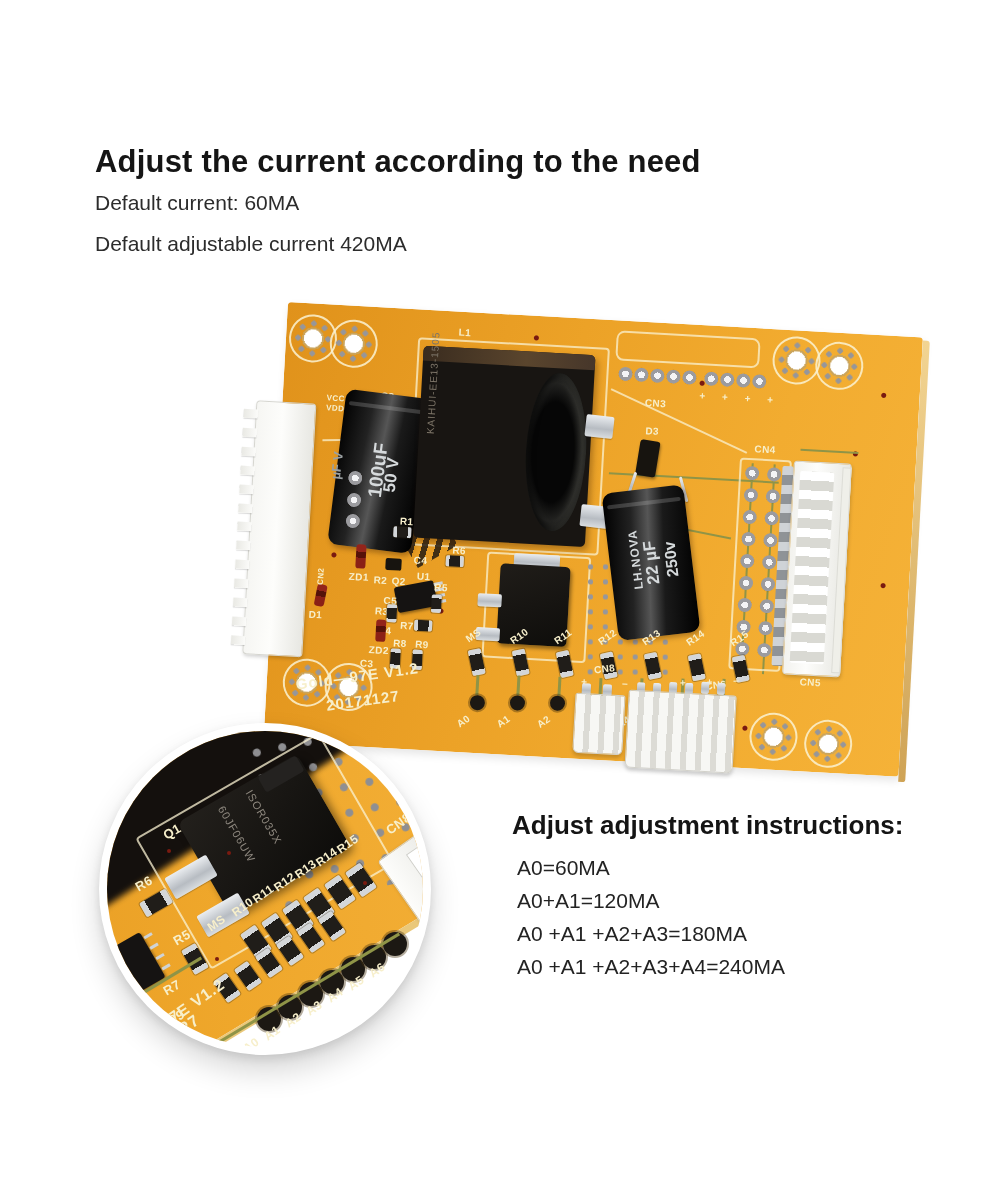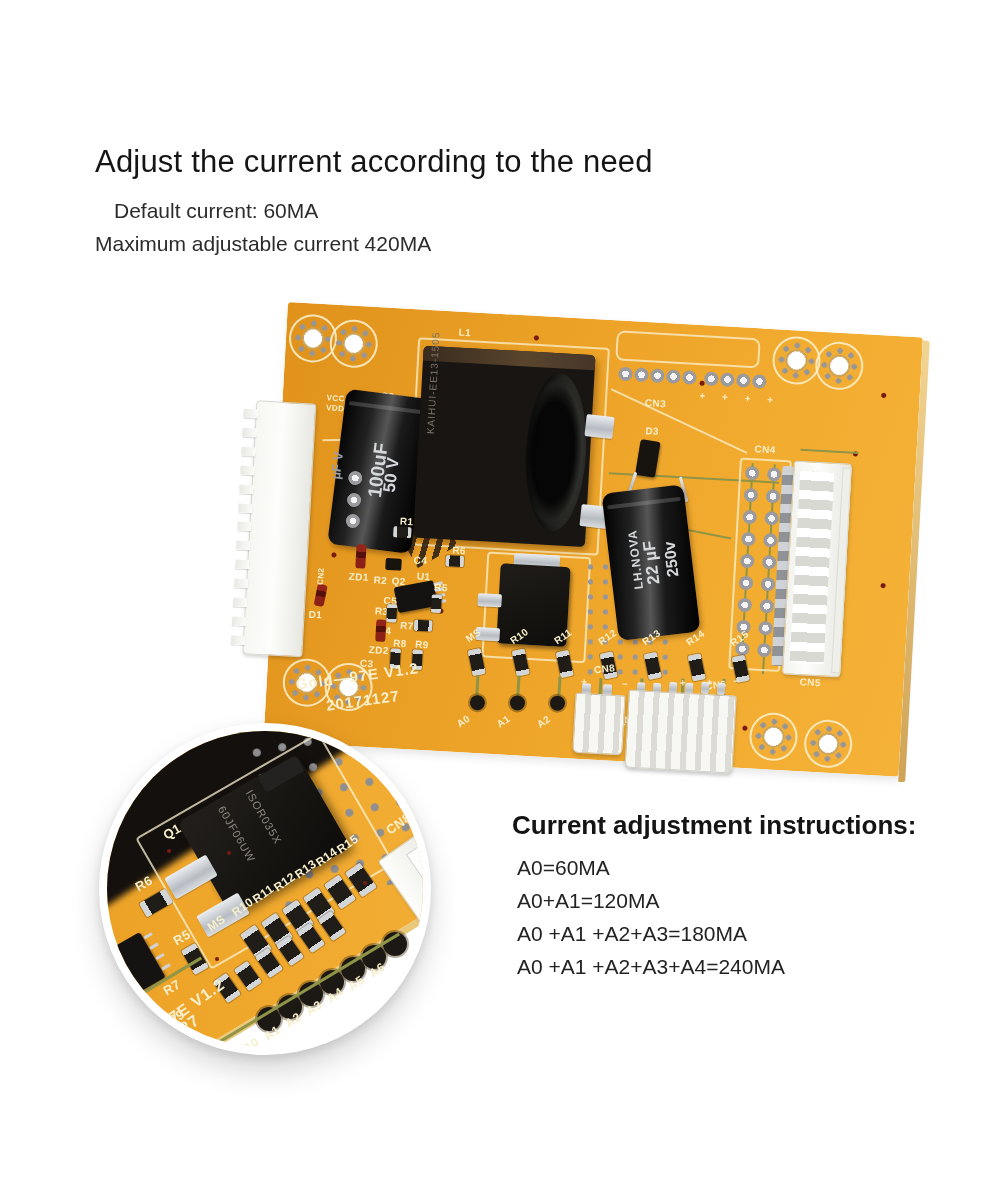--- a/index.html
+++ b/index.html
@@ -1,20 +1,20 @@
 <!DOCTYPE html>
 <html><head>
 <meta charset="utf-8">
 <style>
   html,body{margin:0;padding:0;background:#fff;}
   #stage{position:relative;width:1000px;height:1200px;background:#ffffff;overflow:hidden;
          font-family:"Liberation Sans",sans-serif;}
   .abs{position:absolute;}
   
-  .h-title{position:absolute;left:95px;top:144px;font-size:31px;font-weight:400;color:#151515;letter-spacing:.2px;}
+  .h-title{position:absolute;left:95px;top:144px;font-size:31px;font-weight:700;color:#151515;letter-spacing:.2px;}
   .h-sub{position:absolute;left:95px;font-size:21px;color:#2c2c2c;}
   .ins-title{position:absolute;left:512px;top:810px;font-size:26px;font-weight:700;color:#141414;}
   .ins-item{position:absolute;left:517px;font-size:21px;color:#232323;}
   
   .pcb{position:absolute;left:288px;top:302px;width:636px;height:440px;
        transform:rotate(3.2deg);transform-origin:0 0;border-radius:4px;
        box-shadow:2px 4px 8px rgba(0,0,0,.10);
        background:
         radial-gradient(circle at 150px 40px,#7A1A10 0 2px,rgba(0,0,0,0) 3px),
         radial-gradient(circle at 250px 22px,#7A1A10 0 2px,rgba(0,0,0,0) 3px),
@@ -96,22 +96,22 @@
   .inset .sk{font-size:12px;}
   .idark{position:absolute;left:-70px;top:-45px;width:310px;height:150px;transform:rotate(-33deg);
       background:#14100d;filter:blur(3px);}
 </style>
 </head>
 <body>
 
 <div id="stage">
 
   <div class="h-title">Adjust the current according to the need</div>
-  <div class="h-sub" style="top:199px;margin-left:19px;">Default current: 60MA</div>
-  <div class="h-sub" style="top:232px;">Maximum adjustable current 420MA</div>
+  <div class="h-sub" style="top:191px;">Default current: 60MA</div>
+  <div class="h-sub" style="top:232px;">Default adjustable current 420MA</div>
 
   <div class="pcb">
 
     <div class="mh" style="left:3px;top:11px;"></div>
     <div class="mh" style="left:44px;top:14px;"></div>
     <div class="mh" style="left:487px;top:6px;"></div>
     <div class="mh" style="left:530px;top:9px;"></div>
     <div class="mh" style="left:16px;top:355px;"></div>
     <div class="mh" style="left:58px;top:357px;"></div>
     <div class="mh" style="left:485px;top:383px;"></div>
@@ -400,19 +400,19 @@
     <span class="sk" style="left:58px;top:262px;transform:rotate(-35deg);font-size:16px;letter-spacing:1px;">7E V1.2</span>
     <span class="sk" style="left:64px;top:288px;transform:rotate(-35deg);font-size:16px;letter-spacing:1px;">127</span>
     <div class="tr" style="left:88px;top:258px;width:220px;height:3px;transform:rotate(-31deg);"></div>
     <div class="tr" style="left:20px;top:246px;width:80px;height:3px;transform:rotate(-31deg);"></div>
     <div class="rdot" style="left:120px;top:120px;"></div>
     <div class="rdot" style="left:256px;top:150px;"></div>
     <div class="rdot" style="left:60px;top:118px;"></div>
     <div class="rdot" style="left:108px;top:226px;"></div>
   </div>
 
-  <div class="ins-title">Current adjustment instructions:</div>
+  <div class="ins-title">Adjust adjustment instructions:</div>
   <div class="ins-item" style="top:856px;">A0=60MA</div>
   <div class="ins-item" style="top:889px;">A0+A1=120MA</div>
   <div class="ins-item" style="top:922px;">A0 +A1 +A2+A3=180MA</div>
   <div class="ins-item" style="top:955px;">A0 +A1 +A2+A3+A4=240MA</div>
 
 </div>
 
 </body></html>

